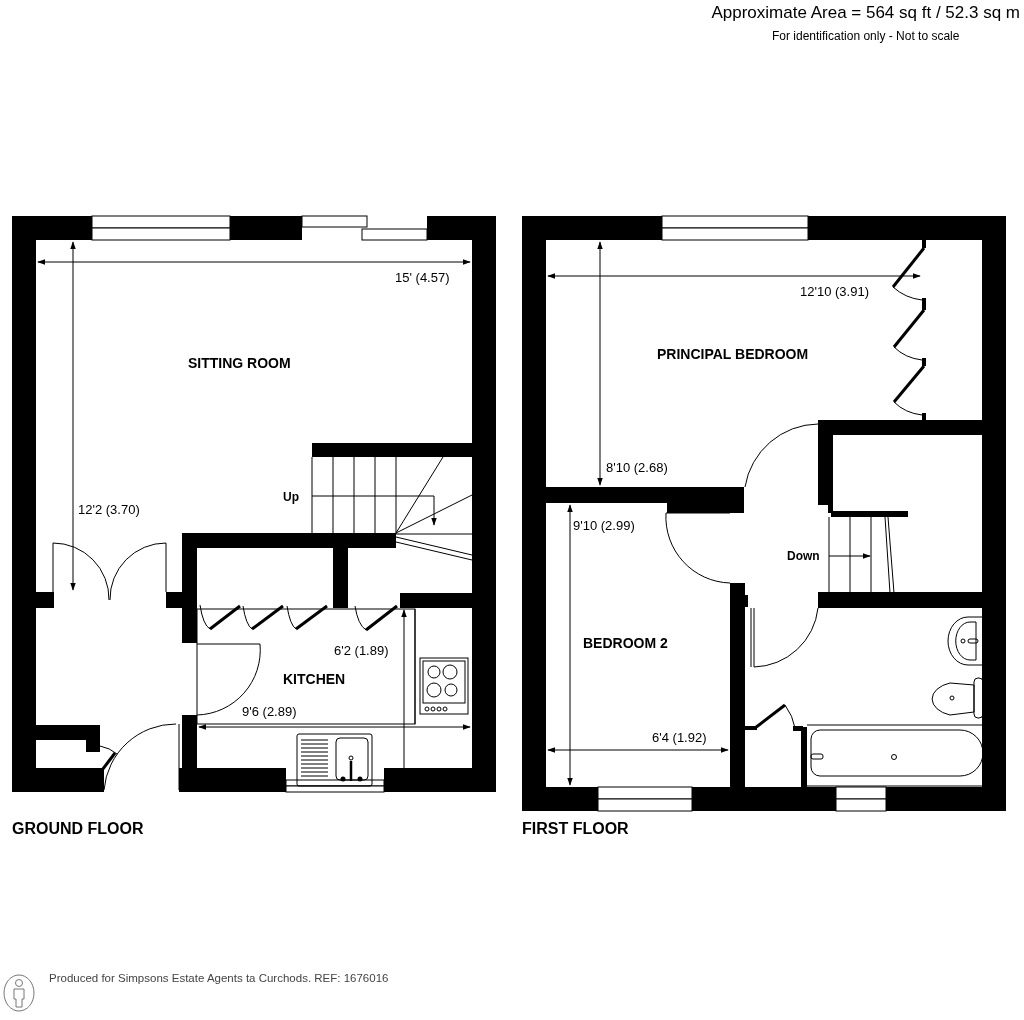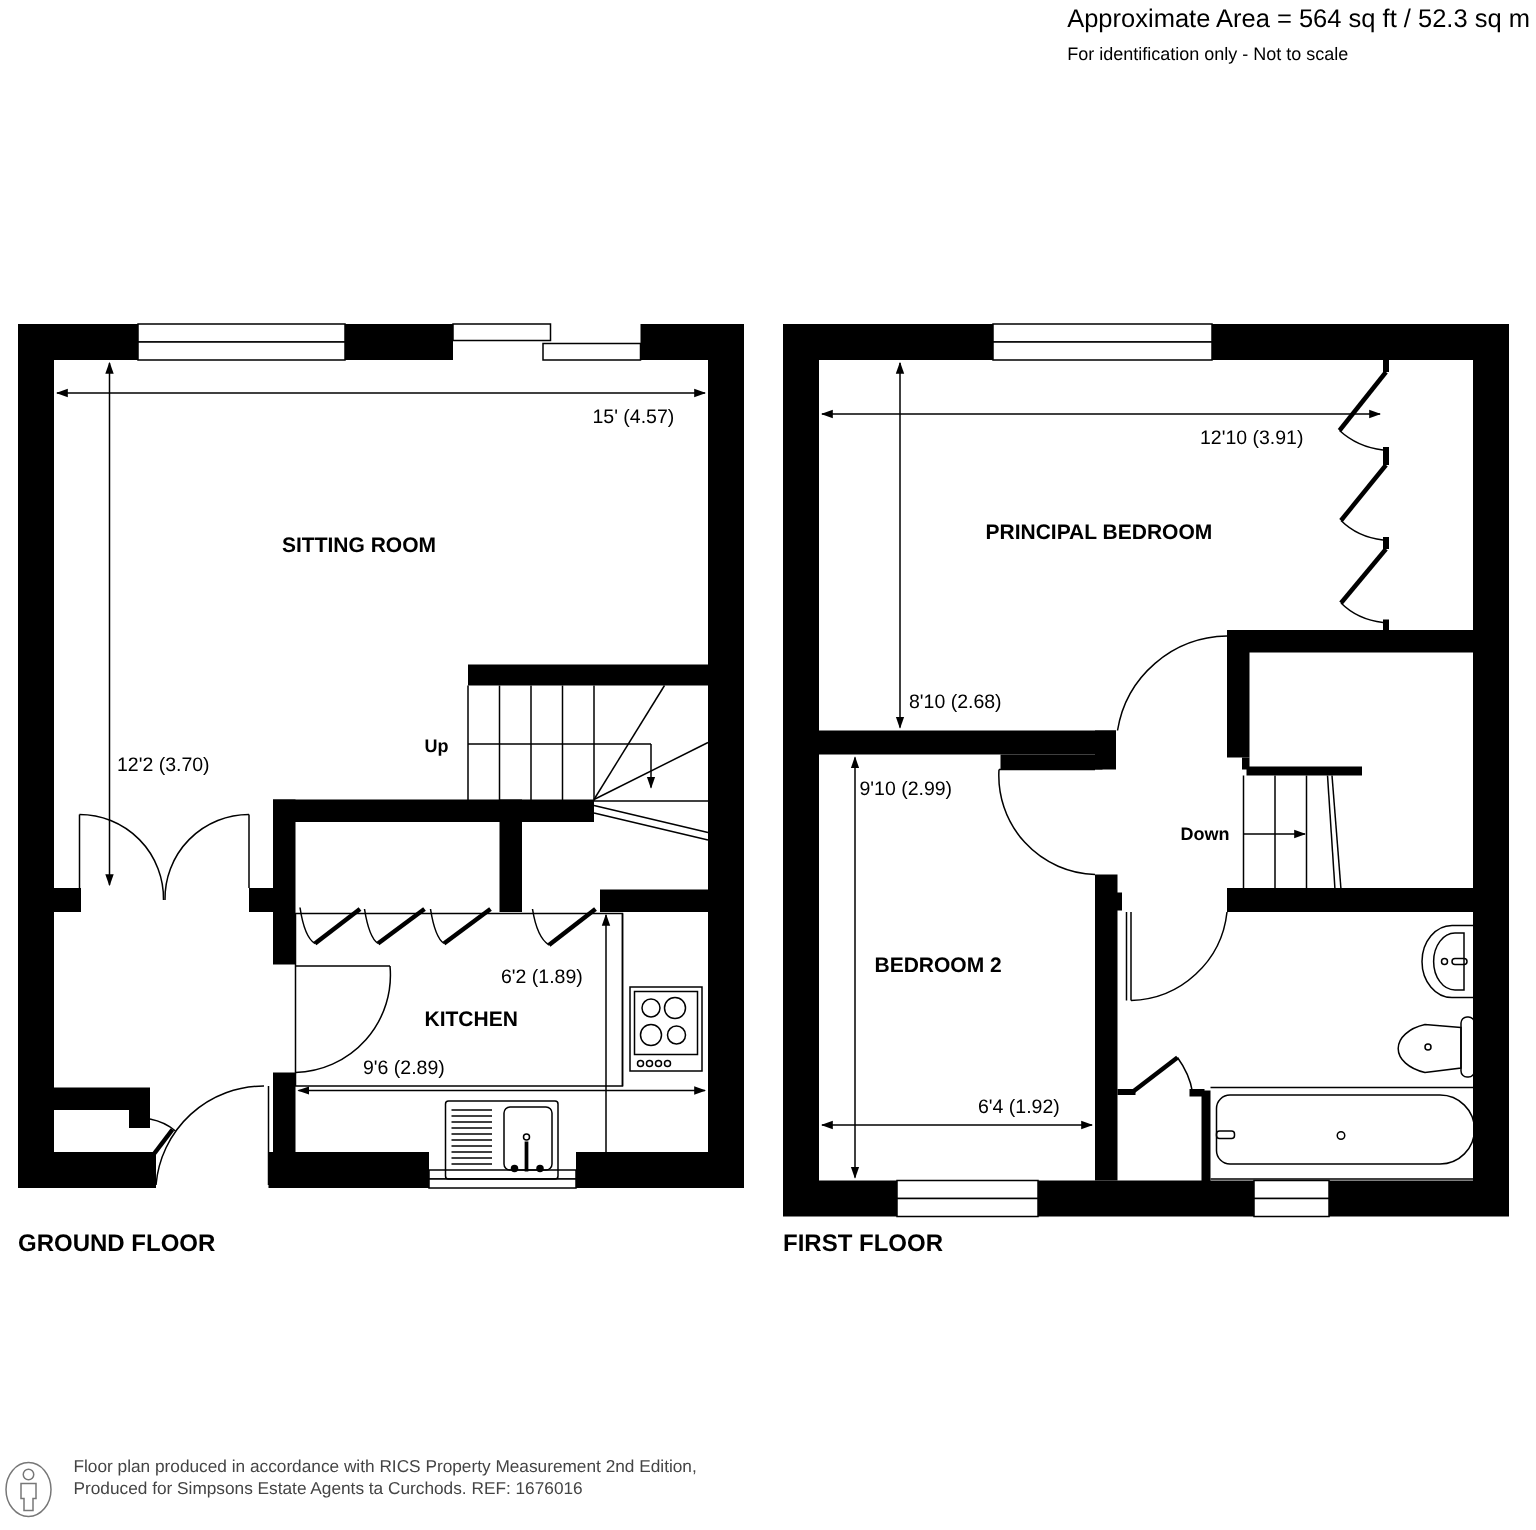--- a/index.html
+++ b/index.html
@@ -1,18 +1,18 @@
 <!DOCTYPE html>
 <html><head>
 <meta charset="utf-8">
 <style>
   html, body { margin: 0; padding: 0; background: #ffffff; }
   body { width: 1024px; height: 1020px; position: relative; overflow: hidden;
          font-family: "Liberation Sans", sans-serif; color: #000; }
-  .header-area { position: absolute; right: 4px; top: 2px; text-align: left; }
+  .header-area { position: absolute; right: 4px; top: 2px; text-align: center; }
   .area-title { font-size: 17px; line-height: 22px; white-space: nowrap; }
   .area-note { font-size: 12px; line-height: 14px; margin-top: 5px; white-space: nowrap; }
   svg.plan { position: absolute; left: 0; top: 0; }
   .wall { fill: #000; }
   .thin { stroke: #000; stroke-width: 1; fill: none; }
   .thinw { stroke: #000; stroke-width: 1; fill: #fff; }
   .door { stroke: #000; stroke-width: 3; fill: none; }
   .arc { stroke: #000; stroke-width: 1; fill: none; }
   .room-label { font-family: "Liberation Sans", sans-serif; font-weight: bold; font-size: 14px; }
   .dim-label { font-family: "Liberation Sans", sans-serif; font-size: 13px; }
@@ -304,16 +304,15 @@
   </g>
 </svg>
 
 <div class="footer">
   <svg class="footer-icon" viewBox="0 0 34 40">
     <ellipse cx="17" cy="20" rx="15" ry="18" fill="none" stroke="#777" stroke-width="1"></ellipse>
     <circle cx="17" cy="10" r="3.5" fill="none" stroke="#777" stroke-width="1"></circle>
     <path d="M12,16 L22,16 L22,26 L20,26 L20,34 L14,34 L14,26 L12,26 Z" fill="none" stroke="#777" stroke-width="1"></path>
   </svg>
   <div class="footer-text">
-    <span class="footer-line">Floor plan produced in accordance with RICS Property Measurement 2nd Edition,</span>
     <span class="footer-line">Produced for Simpsons Estate Agents ta Curchods.   REF: 1676016</span>
   </div>
 </div>
 
 </body></html>

